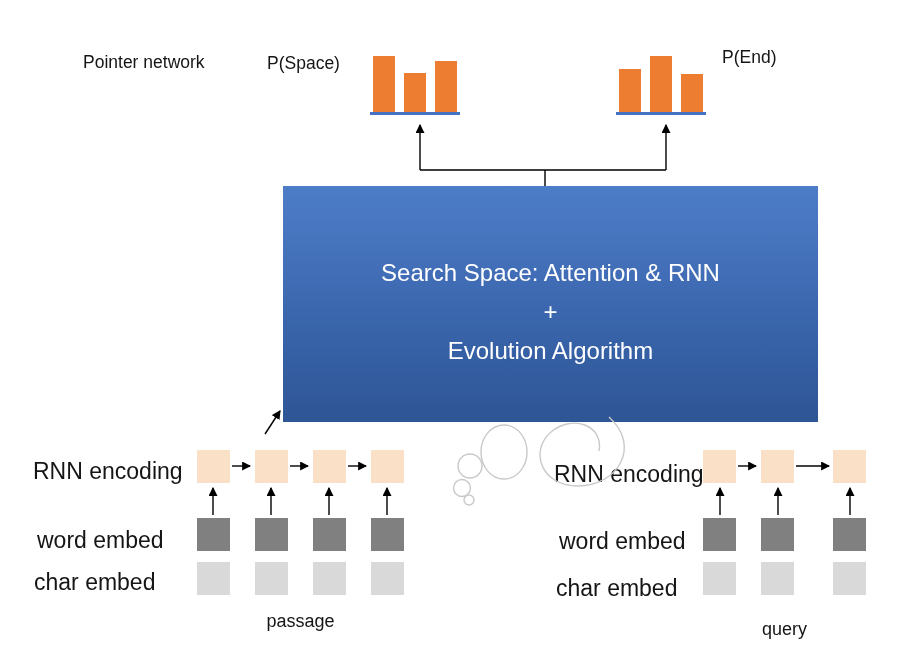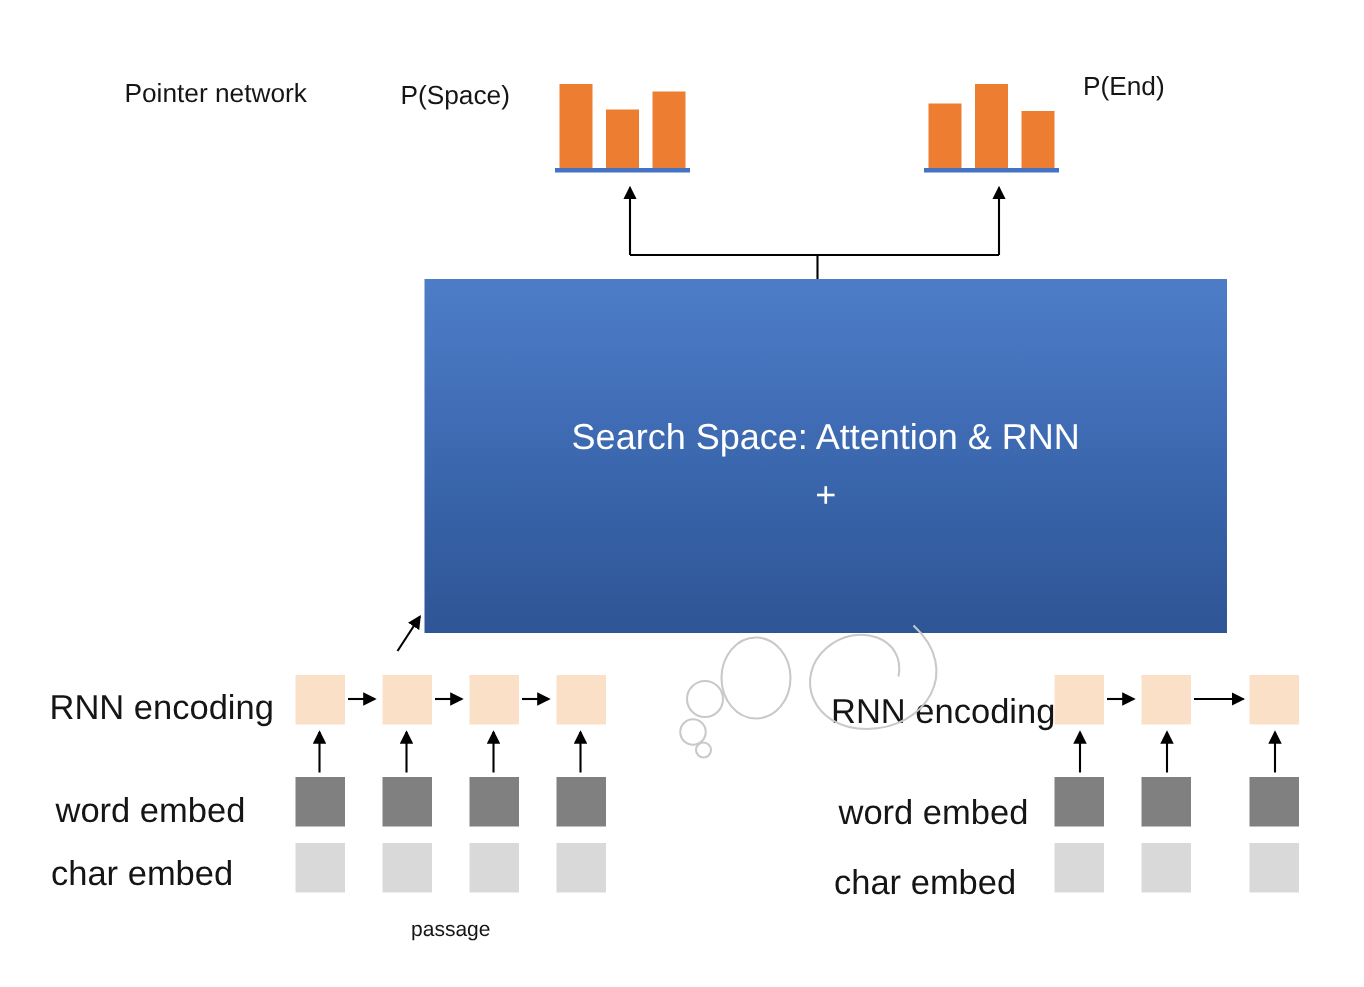--- a/index.html
+++ b/index.html
@@ -31,21 +31,21 @@
     display:flex;flex-direction:column;align-items:center;justify-content:center;
     padding-top:14px;color:#fff;font-size:24px;line-height:39px;text-align:center;}
 
   .row{position:absolute;display:flex;gap:25px;}
   .cell{width:33px;height:33px;}
   .cell.rnn{background:var(--rnn-cell);}
   .cell.word{background:var(--word-cell);}
   .cell.char{background:var(--char-cell);}
   .qgap{margin-left:14px;}
 
-  .caption{position:absolute;font-size:14px;text-align:center;}
+  .caption{position:absolute;font-size:18px;text-align:center;}
 
   .overlay{position:absolute;left:0;top:0;pointer-events:none;}
   .conn{stroke:var(--arrow);stroke-width:1.4;fill:none;}
   .scrib{stroke:var(--scribble);stroke-width:1.4;fill:none;}
   .arrowhead{fill:var(--arrow);}
 </style>
 </head>
 <body>
 
 <div class="canvas">
@@ -61,20 +61,21 @@
   </div>
   <div class="bar-group" style="left:616px;top:56px;">
     <div class="bar" style="height: 43px;"></div>
     <div class="bar" style="height: 56px;"></div>
     <div class="bar" style="height: 38px;"></div>
   </div>
 
   <div class="search-box">
     <div>Search Space: Attention &amp; RNN</div>
     <div>+</div>
+    <div>Evolution Algorithm</div>
   </div>
 
   <div class="lbl" style="left:33px;top:458px;">RNN encoding</div>
   <div class="lbl" style="left:37px;top:527px;">word embed</div>
   <div class="lbl" style="left:34px;top:569px;">char embed</div>
 
   <div class="row" style="left:197px;top:450px;">
     <div class="cell rnn"></div>
     <div class="cell rnn"></div>
     <div class="cell rnn"></div>
@@ -106,20 +107,21 @@
   <div class="row" style="left:703px;top:518px;">
     <div class="cell word"></div>
     <div class="cell word"></div>
     <div class="cell word qgap"></div>
   </div>
   <div class="row" style="left:703px;top:562px;">
     <div class="cell char"></div>
     <div class="cell char"></div>
     <div class="cell char qgap"></div>
   </div>
+  <div class="caption" style="left:703px;width:163px;top:619px;">query</div>
 
   <svg class="overlay" width="909" height="658" viewBox="0 0 909 658">
     <defs>
       <marker id="ah" viewBox="0 0 8 8" refX="7" refY="4" markerWidth="9" markerHeight="9" orient="auto" markerUnits="userSpaceOnUse">
         <path class="arrowhead" d="M0,0 L8,4 L0,8 z"></path>
       </marker>
     </defs>
 
     <g>
       <path class="conn" d="M545,186 L545,170 M420,170 L666,170"></path>

